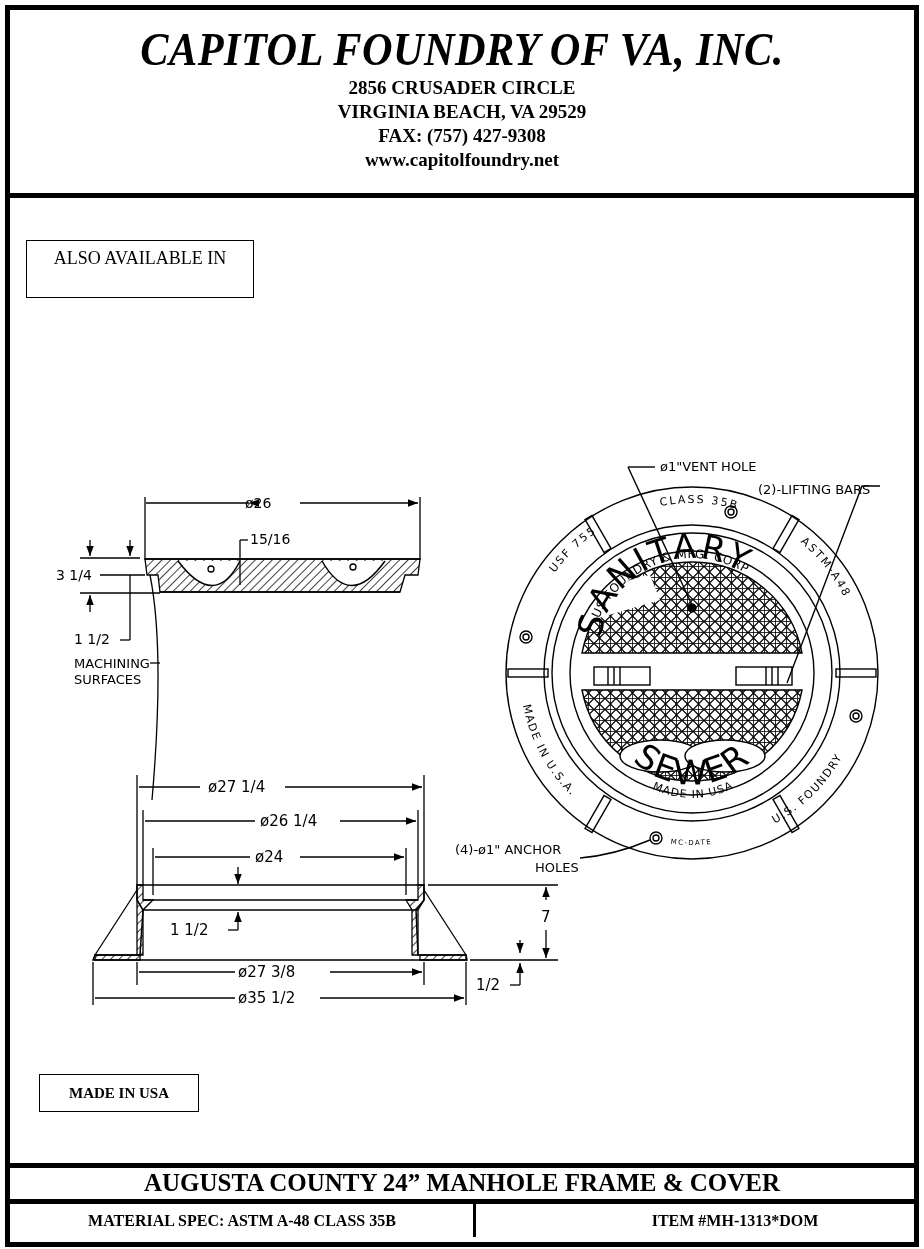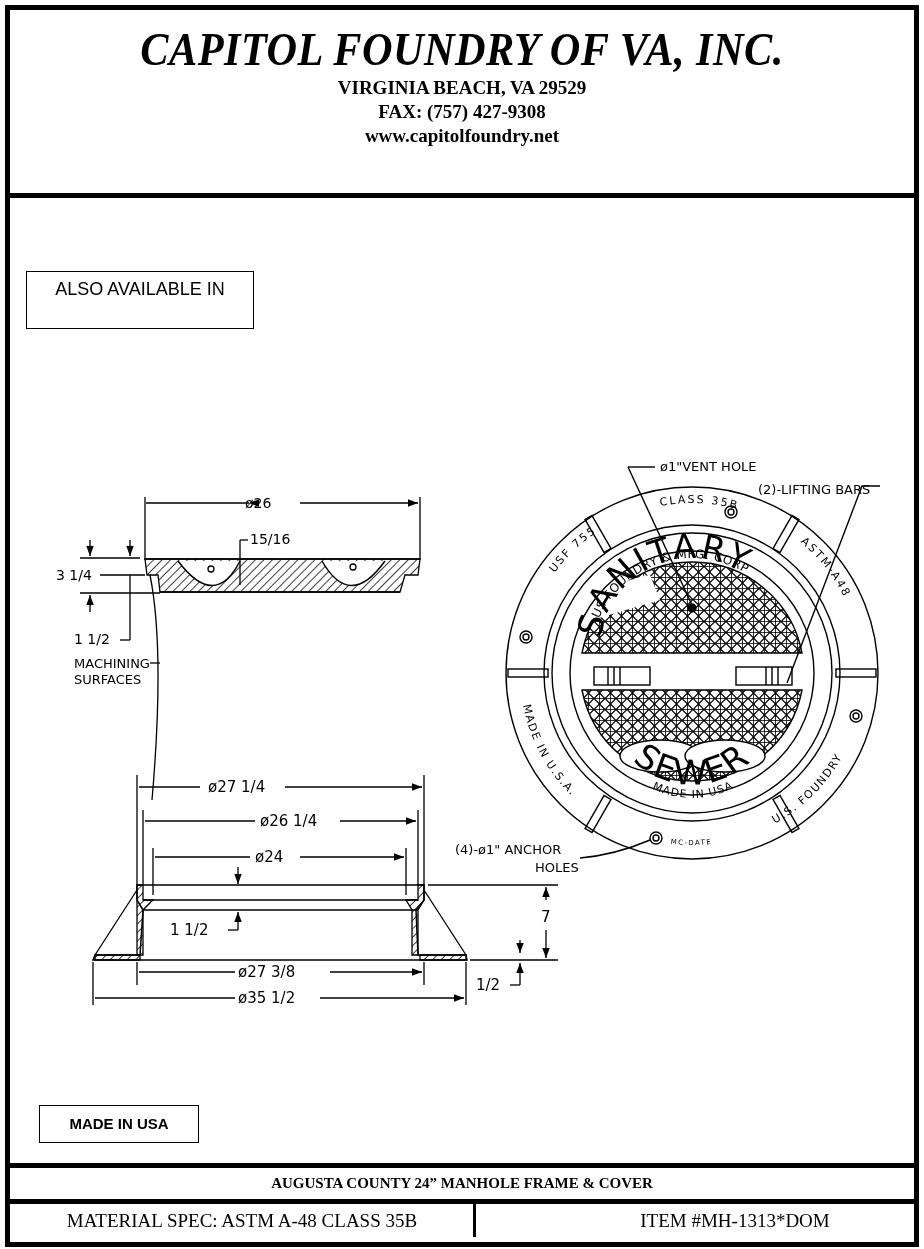--- a/index.html
+++ b/index.html
@@ -2,35 +2,36 @@
 <html><head>
 <meta charset="utf-8">
 <style>
   html, body { margin:0; padding:0; background:#fff; }
   body { width:924px; height:1249px; position:relative; overflow:hidden; font-family:"Liberation Serif", serif; color:#000; }
   .frame { position:absolute; left:5px; top:5px; width:904px; height:1232px; border:5px solid #000; }
   .header { position:absolute; left:10px; top:10px; width:904px; height:220px; text-align:center; }
   .hline { position:absolute; background:#000; }
   .company { font-style:italic; font-weight:bold; font-size:46px; line-height:52px; margin-top:14px; letter-spacing:0.5px; transform:scaleX(0.92); }
   .addr { font-weight:bold; font-size:19px; line-height:24px; }
-  .box { position:absolute; border:1.5px solid #000; text-align:center; font-family:Liberation Sans, sans-serif;margin-top:31px; }
+  .box { position:absolute; border:1.5px solid #000; text-align:center; font-family:Liberation Serif, serif; }
   .also { left:26px; top:240px; width:228px; height:58px; font-size:18px; line-height:22px; padding-top:6px; box-sizing:border-box; }
   .usa { left:39px; top:1074px; width:158px; height:36px; font-size:15px; font-weight:bold; line-height:36px; }
-  .title-row { position:absolute; left:10px; top:1168px; width:904px; height:30px; text-align:center; font-weight:bold; font-size:15px; line-height:30px; }
-  .spec-row { position:absolute; top:1205px; height:32px; text-align:center; font-weight:normal; font-size:19px; line-height:32px; }
+  .title-row { position:absolute; left:10px; top:1168px; width:904px; height:30px; text-align:center; font-weight:bold; font-size:25px; line-height:30px; }
+  .spec-row { position:absolute; top:1205px; height:32px; text-align:center; font-weight:bold; font-size:16px; line-height:32px; }
   svg text { font-family:"DejaVu Sans", sans-serif; }
   .drw { position:absolute; left:0; top:0; }
 </style>
 </head>
 <body>
 
 <div class="frame"></div>
 
 <div class="header">
   <div class="company">CAPITOL FOUNDRY OF VA, INC.</div>
+  <div class="addr">2856 CRUSADER CIRCLE</div>
   <div class="addr">VIRGINIA BEACH, VA 29529</div>
   <div class="addr">FAX: (757) 427-9308</div>
   <div class="addr">www.capitolfoundry.net</div>
 </div>
 <div class="hline" style="left:10px;top:193px;width:904px;height:5px;"></div>
 
 <div class="box also">
   <div>ALSO AVAILABLE IN</div>
 </div>
 

